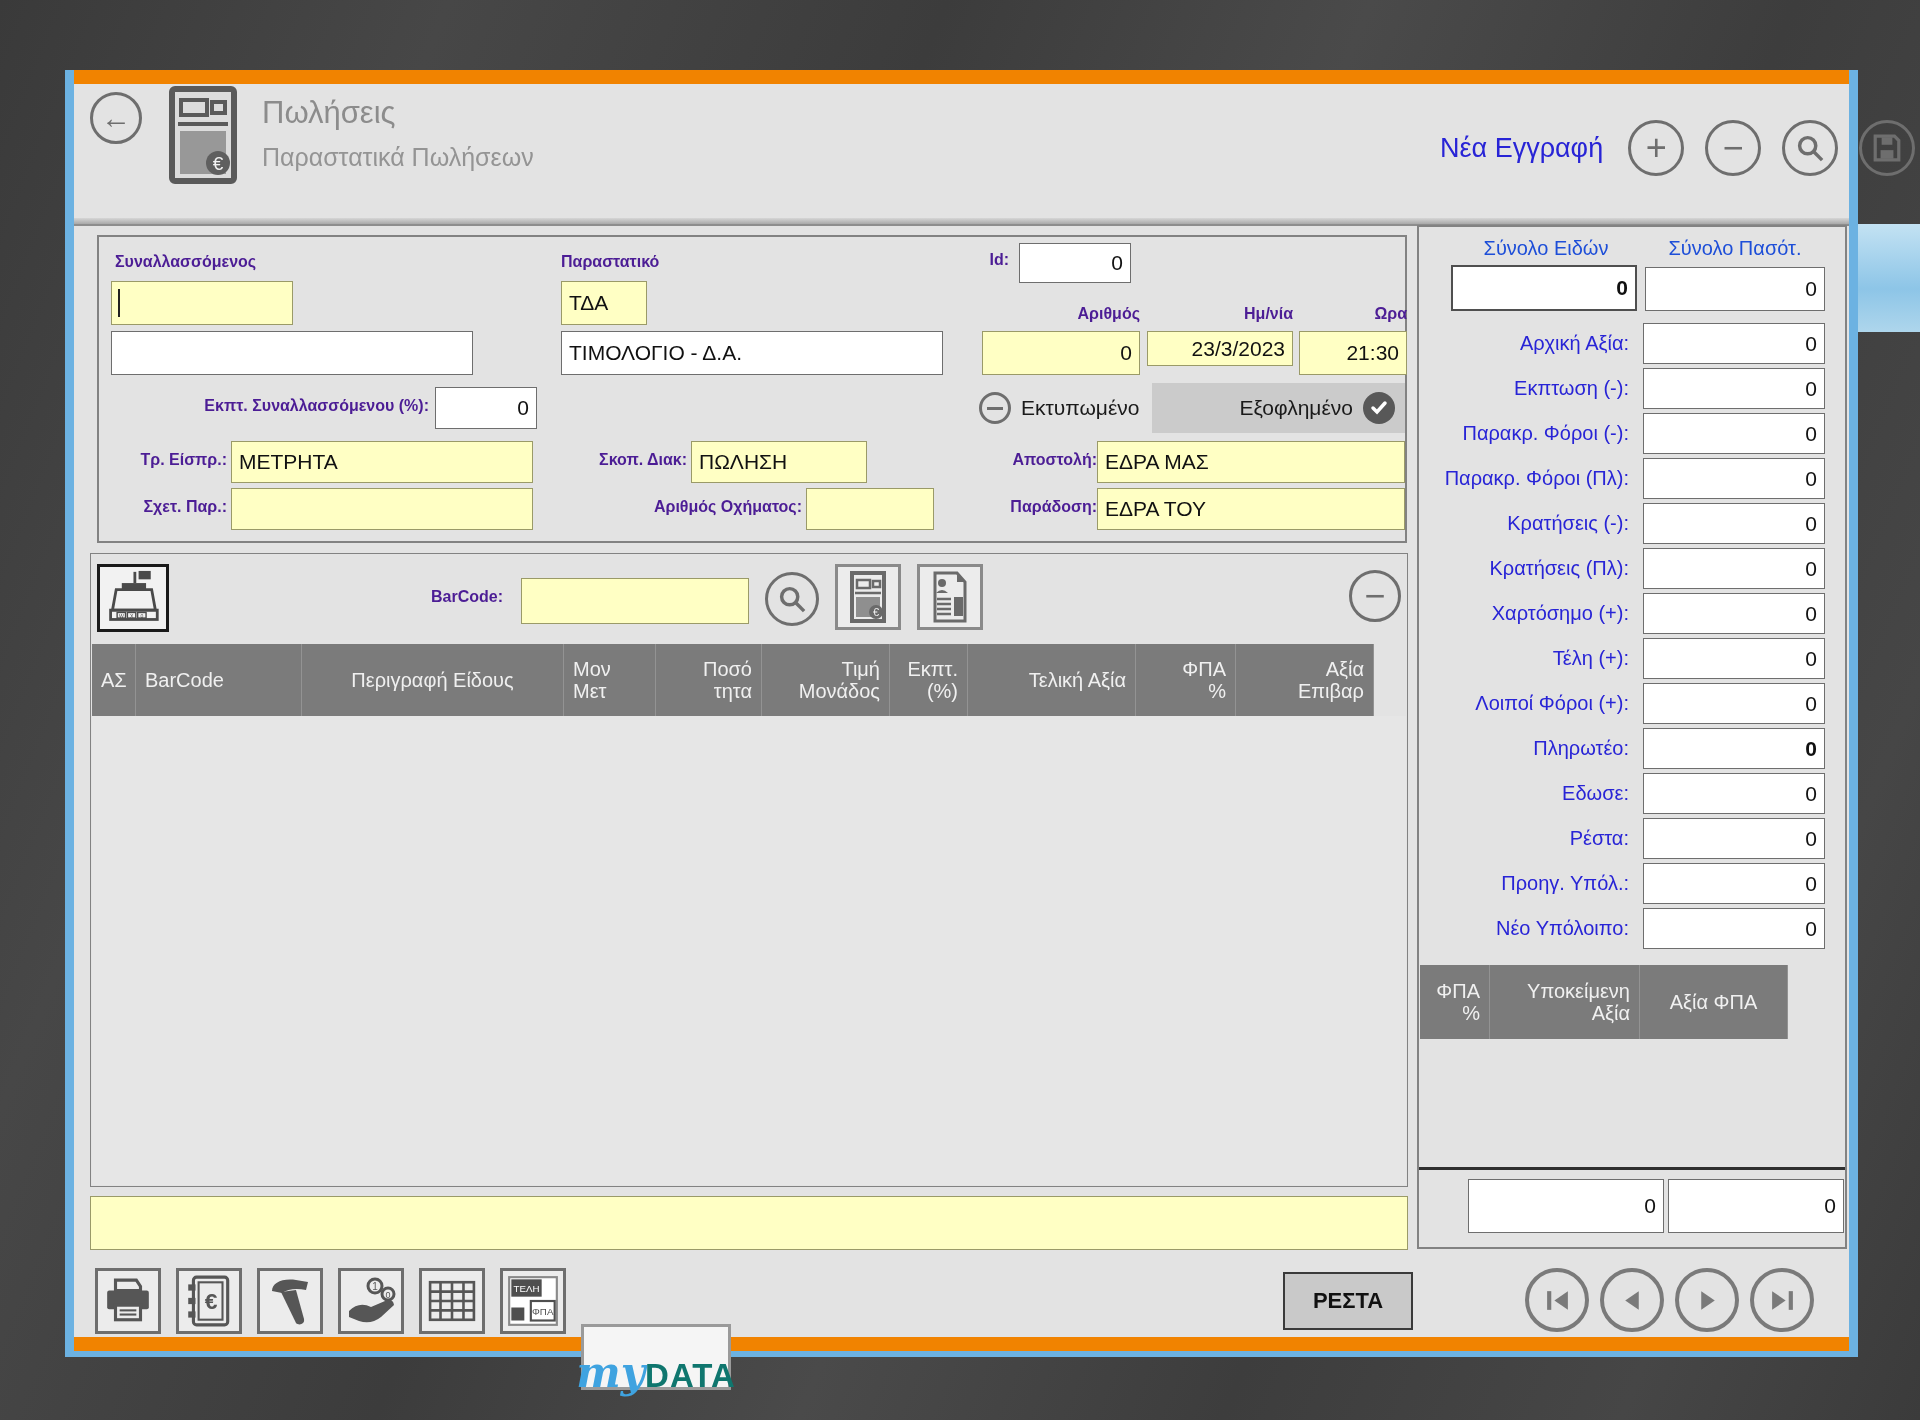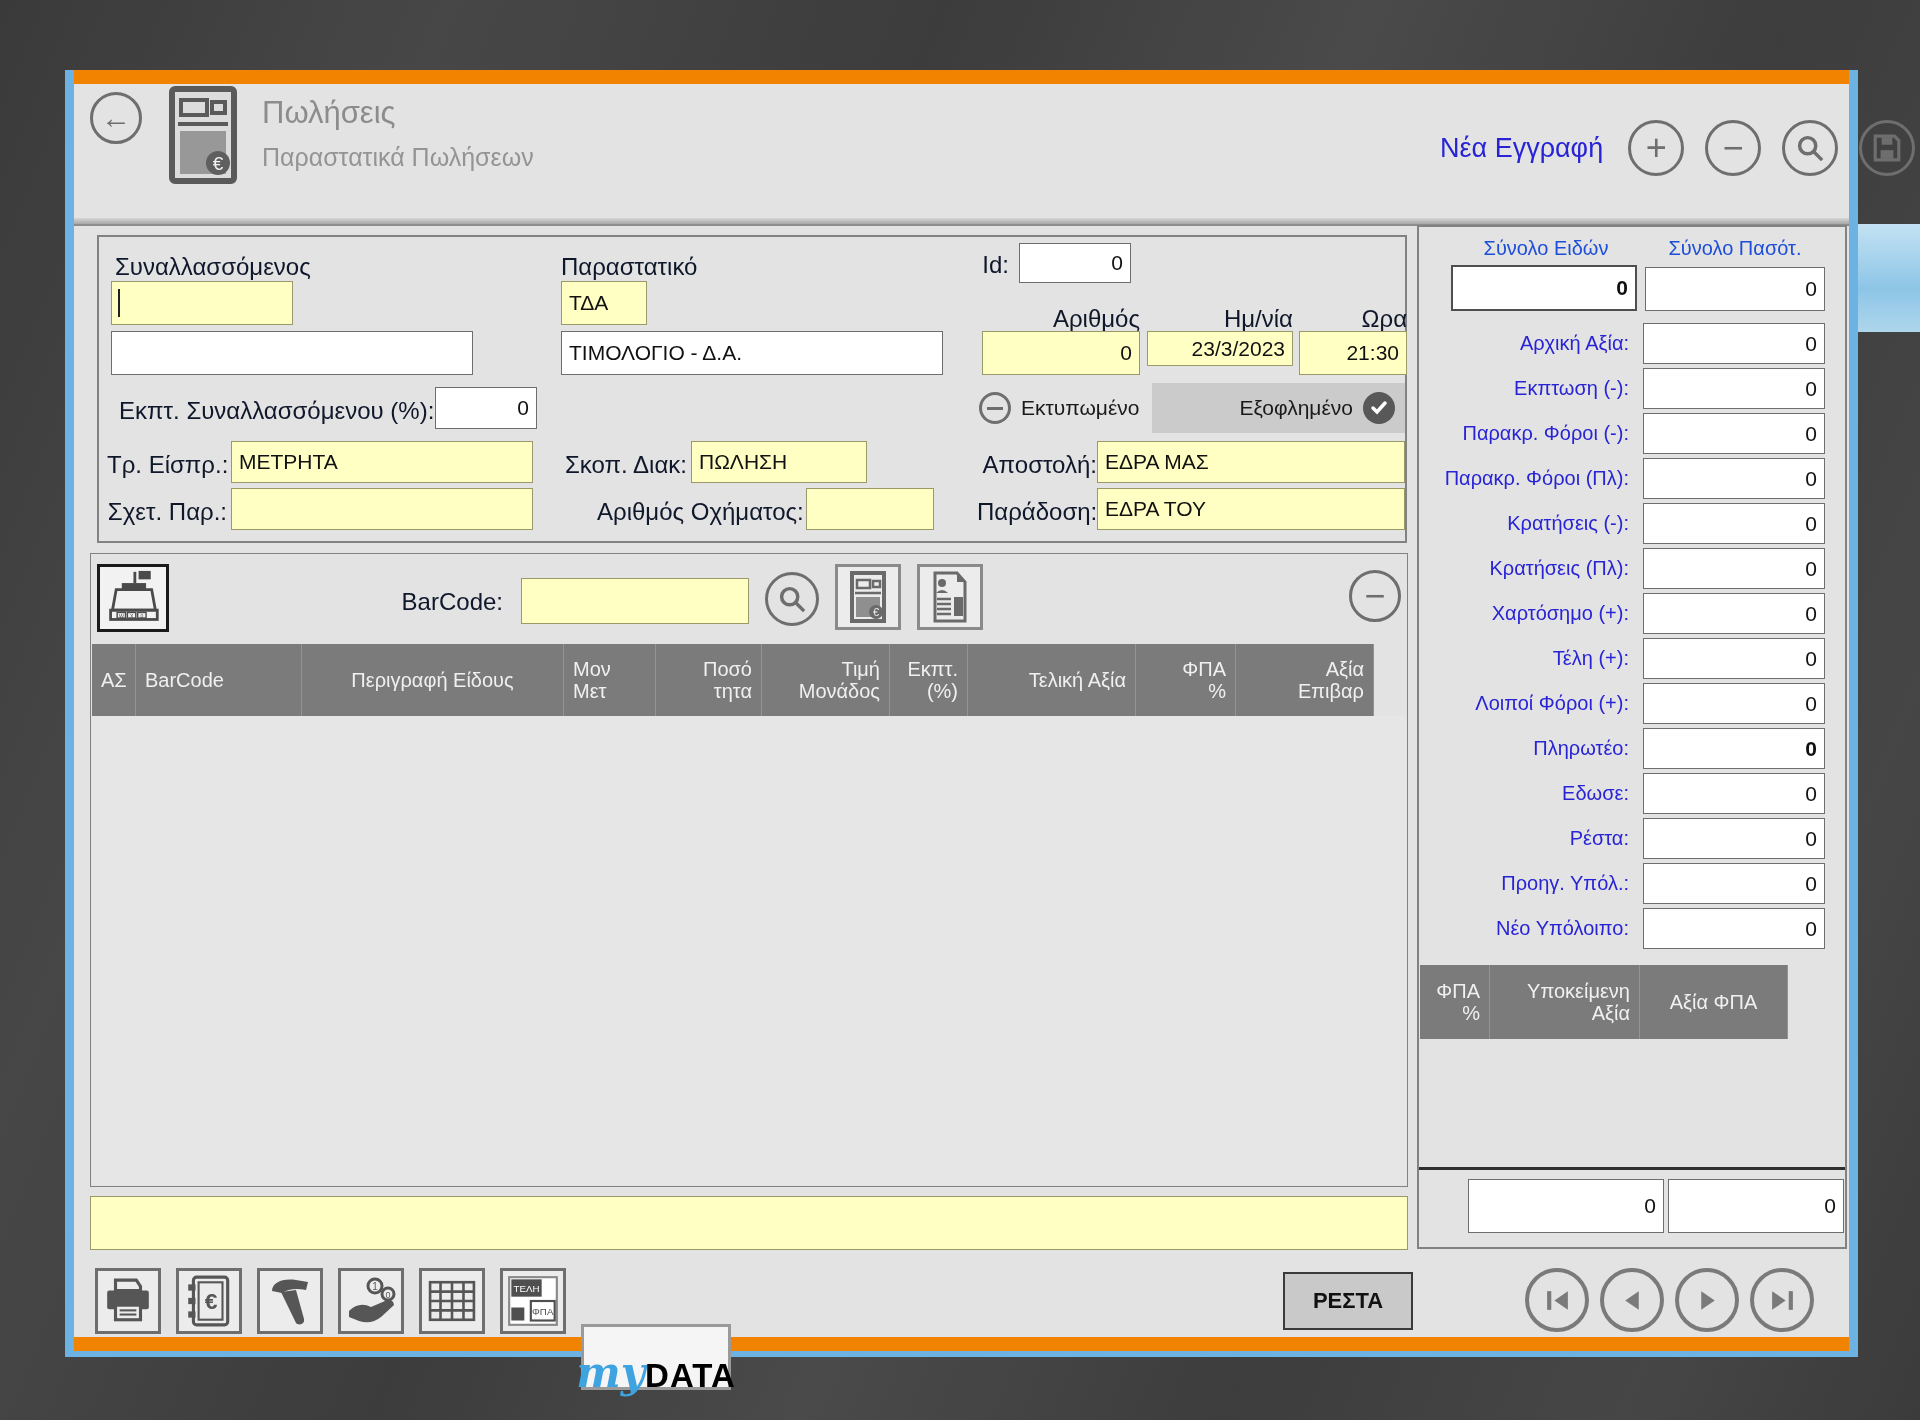--- a/index.html
+++ b/index.html
@@ -7,21 +7,21 @@
   body{position:relative;
     background:linear-gradient(112deg,#3a3a3a 0%,#474747 18%,#3c3c3c 38%,#4a4a4a 55%,#3d3d3d 72%,#464646 88%,#3b3b3b 100%);}
   
   .frame-side{position:absolute;width:9px;top:70px;height:1281px;background:#6cb2e2;}
   .orange-bar{position:absolute;left:74px;width:1775px;height:14px;background:#f18300;}
   .frame-bottom{position:absolute;left:65px;top:1351px;width:1793px;height:6px;background:#6cb2e2;}
   .content{position:absolute;left:74px;top:84px;width:1775px;height:1253px;background:#e3e3e3;}
   .bg-sliver{position:absolute;left:1858px;top:224px;width:62px;height:108px;
     background:linear-gradient(180deg,#c3e2f3 0%,#8dc5e7 60%,#aed6ec 100%);}
   
-  .lbl{position:absolute;color:#0f172a;font-size:24px;white-space:nowrap;}
+  .lbl{position:absolute;color:#4c1d95;font-size:16px;white-space:nowrap;font-weight:bold;}
   .lbl.r{text-align:right;}
   .fld{position:absolute;background:#ffffff;border:1px solid #6e6e6e;box-sizing:border-box;
     font-size:21px;color:#111;display:flex;align-items:center;padding:0 7px;overflow:hidden;white-space:nowrap;}
   .fld.yellow{background:#ffffc4;border-color:#9a9a68;}
   .fld.num{justify-content:flex-end;}
   .fld.bold{font-weight:700;}
   .circle-btn{border-radius:50%;border:3px solid #6e6e6e;display:flex;align-items:center;
     justify-content:center;color:#6e6e6e;background:transparent;box-sizing:border-box;position:relative;}
   .glyph{font-size:36px;line-height:1;}
   .panel{position:absolute;border:2px solid #828282;box-sizing:border-box;background:#e3e3e3;}
@@ -55,21 +55,21 @@
   .grid-body{position:absolute;left:1px;top:162px;right:1px;bottom:1px;background:#e6e6e6;}
   
   .tool-btn{position:absolute;top:1268px;width:66px;height:66px;border:3px solid #6e6e6e;
     box-sizing:border-box;background:#ececec;display:flex;align-items:center;justify-content:center;}
   .square-btn{border:3px solid #8a8a8a;box-sizing:border-box;background:#ececec;
     display:flex;align-items:center;justify-content:center;position:absolute;}
   .mydata-btn{position:absolute;left:581px;top:1324px;width:150px;height:66px;border:3px solid #9a9a9a;
     box-sizing:border-box;background:#f5f5f5;display:flex;align-items:baseline;justify-content:center;}
   .mydata-my{font-family:"DejaVu Serif",serif;font-style:italic;font-weight:700;
     color:#3fa3e0;font-size:42px;line-height:60px;}
-  .mydata-data{font-weight:700;color:#000000;font-size:33px;letter-spacing:1px;margin-top:30px;}
+  .mydata-data{font-weight:700;color:#0f766e;font-size:33px;letter-spacing:1px;margin-top:30px;}
   .resta-btn{position:absolute;left:1283px;top:1272px;width:130px;height:58px;background:#c9c9c9;
     border:2px solid #3a3a3a;box-sizing:border-box;display:flex;align-items:center;justify-content:center;
     font-size:22px;font-weight:700;color:#111;}
   
   .tot-head{position:absolute;top:10px;color:#1d4ed8;font-size:20px;text-align:center;}
   .totals-rows{position:absolute;left:0;top:94px;right:0;}
   .tot-row{display:flex;height:45px;align-items:center;}
   .tot-label{width:218px;text-align:right;color:#2824d6;font-size:20px;
     padding-right:8px;box-sizing:border-box;white-space:nowrap;}
   .tot-fld{position:relative;left:6px;width:182px;height:41px;}

